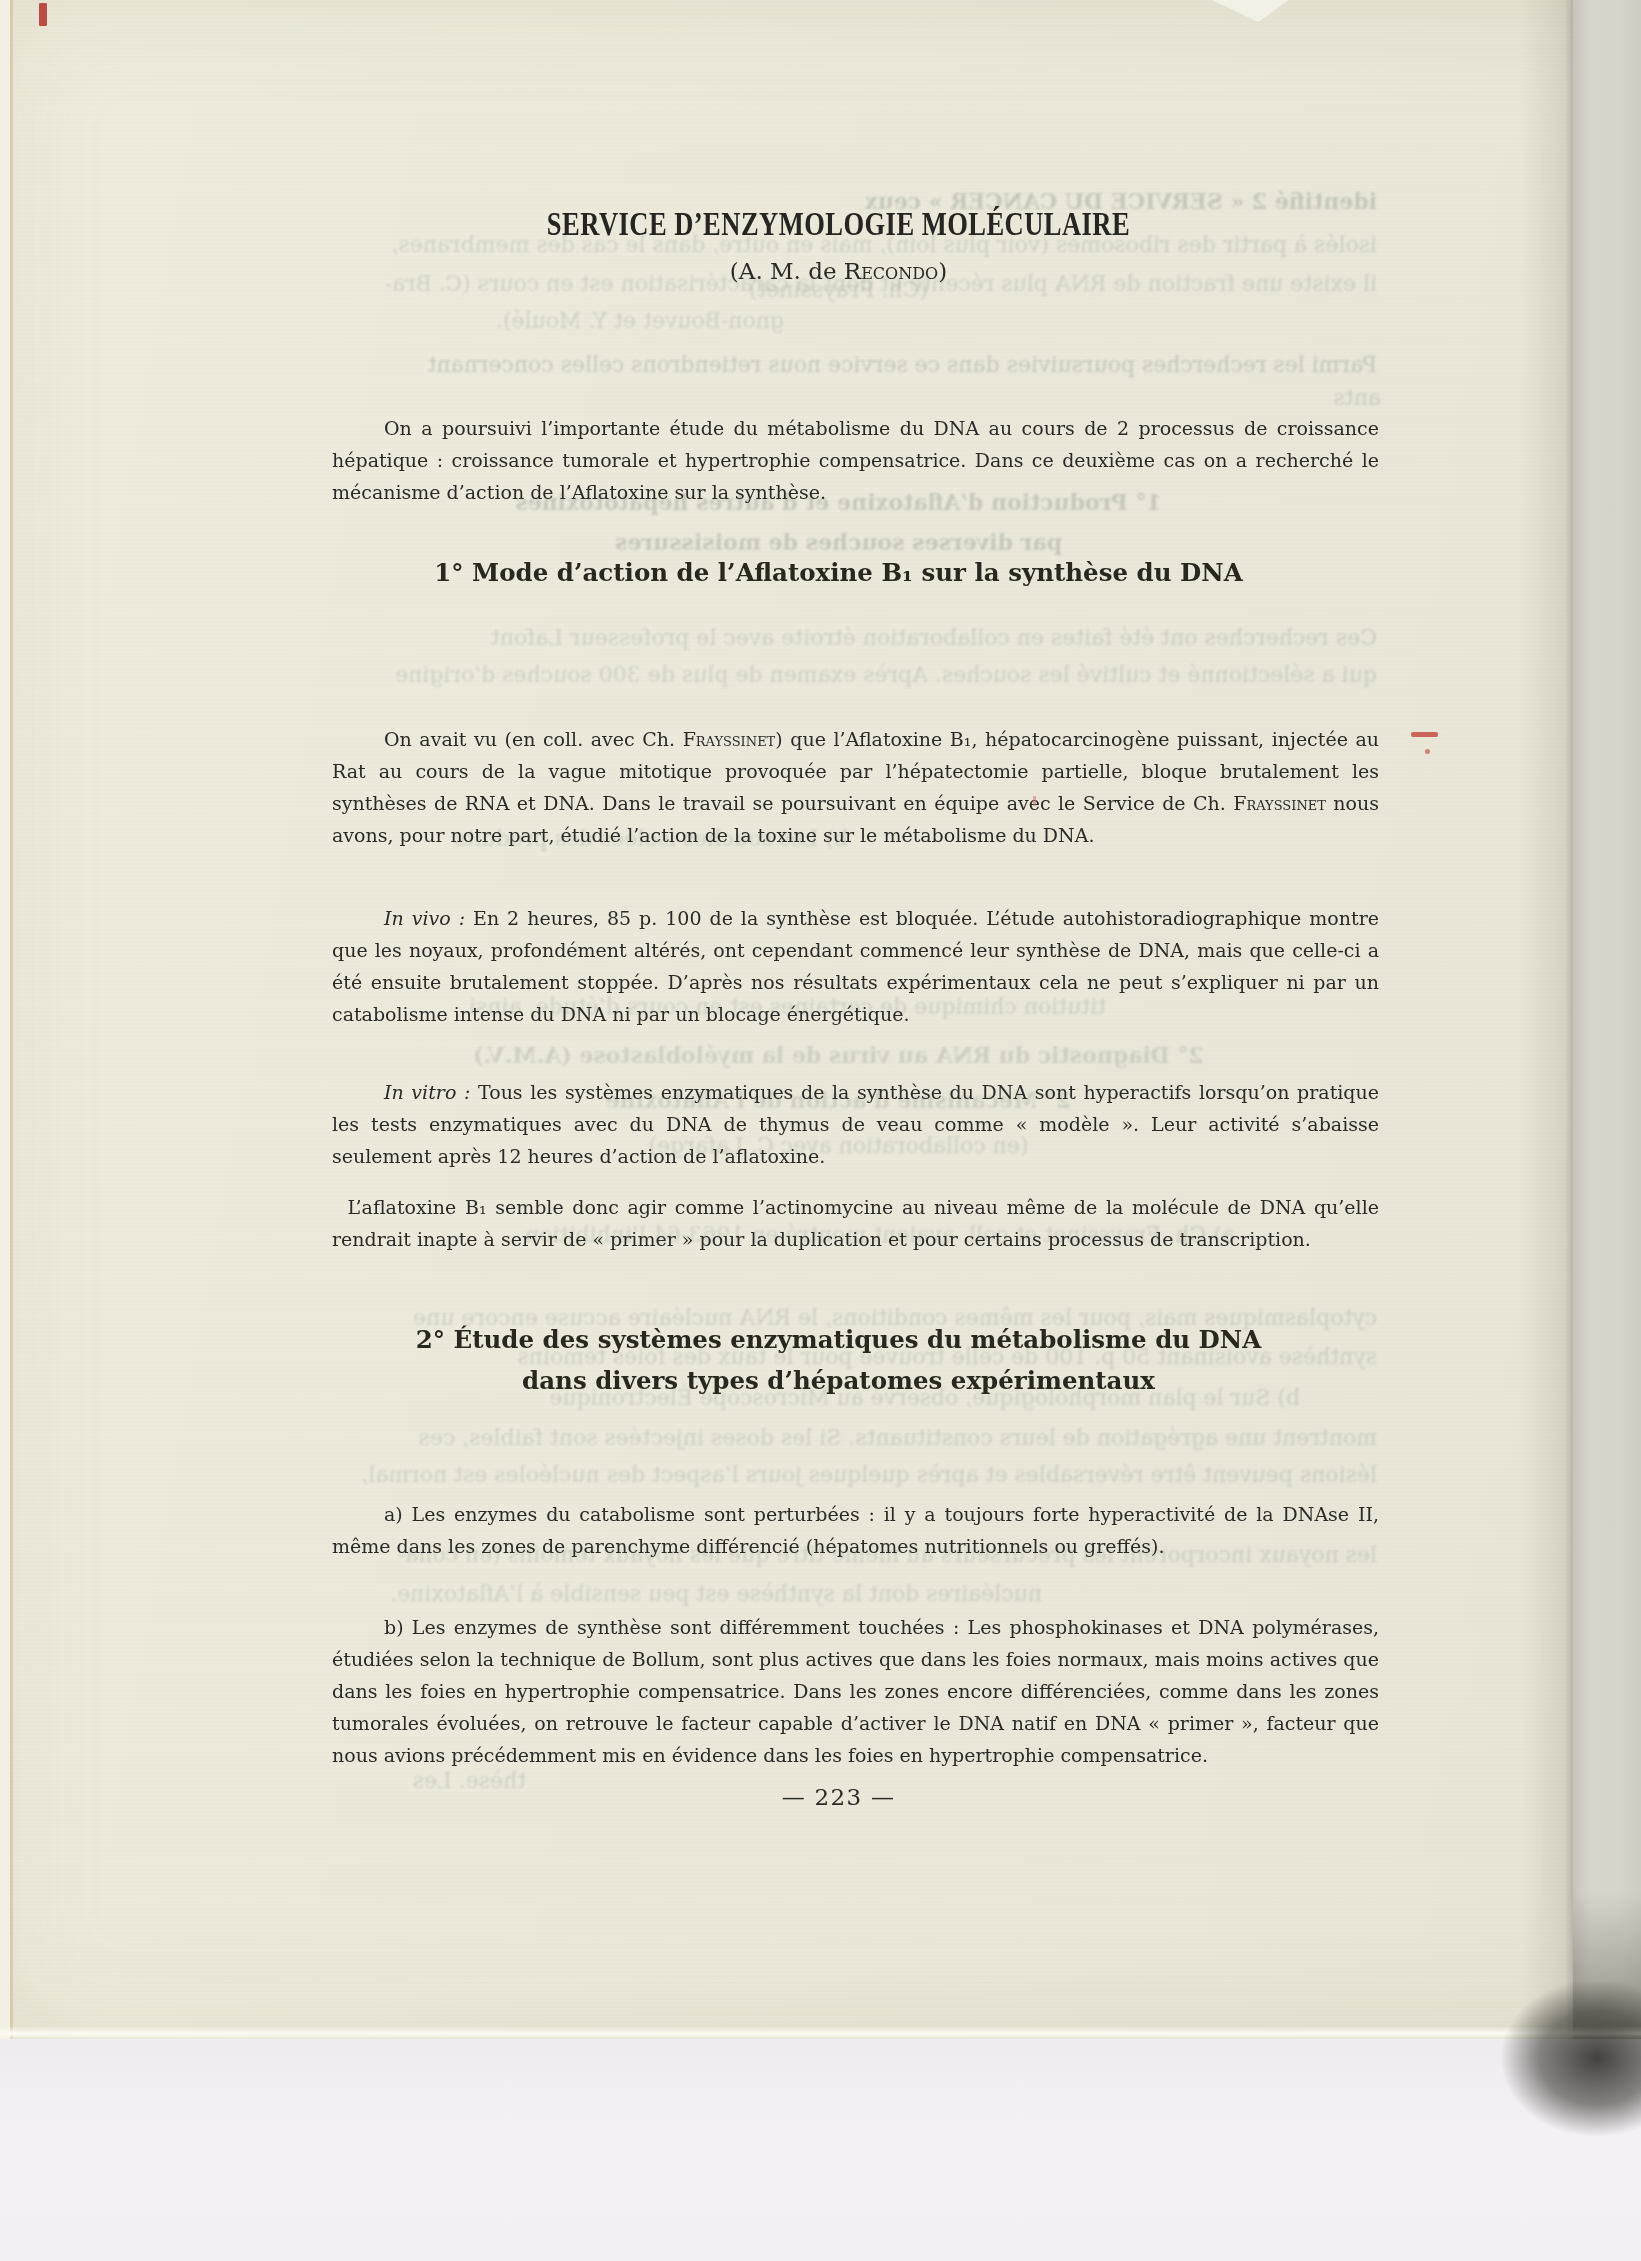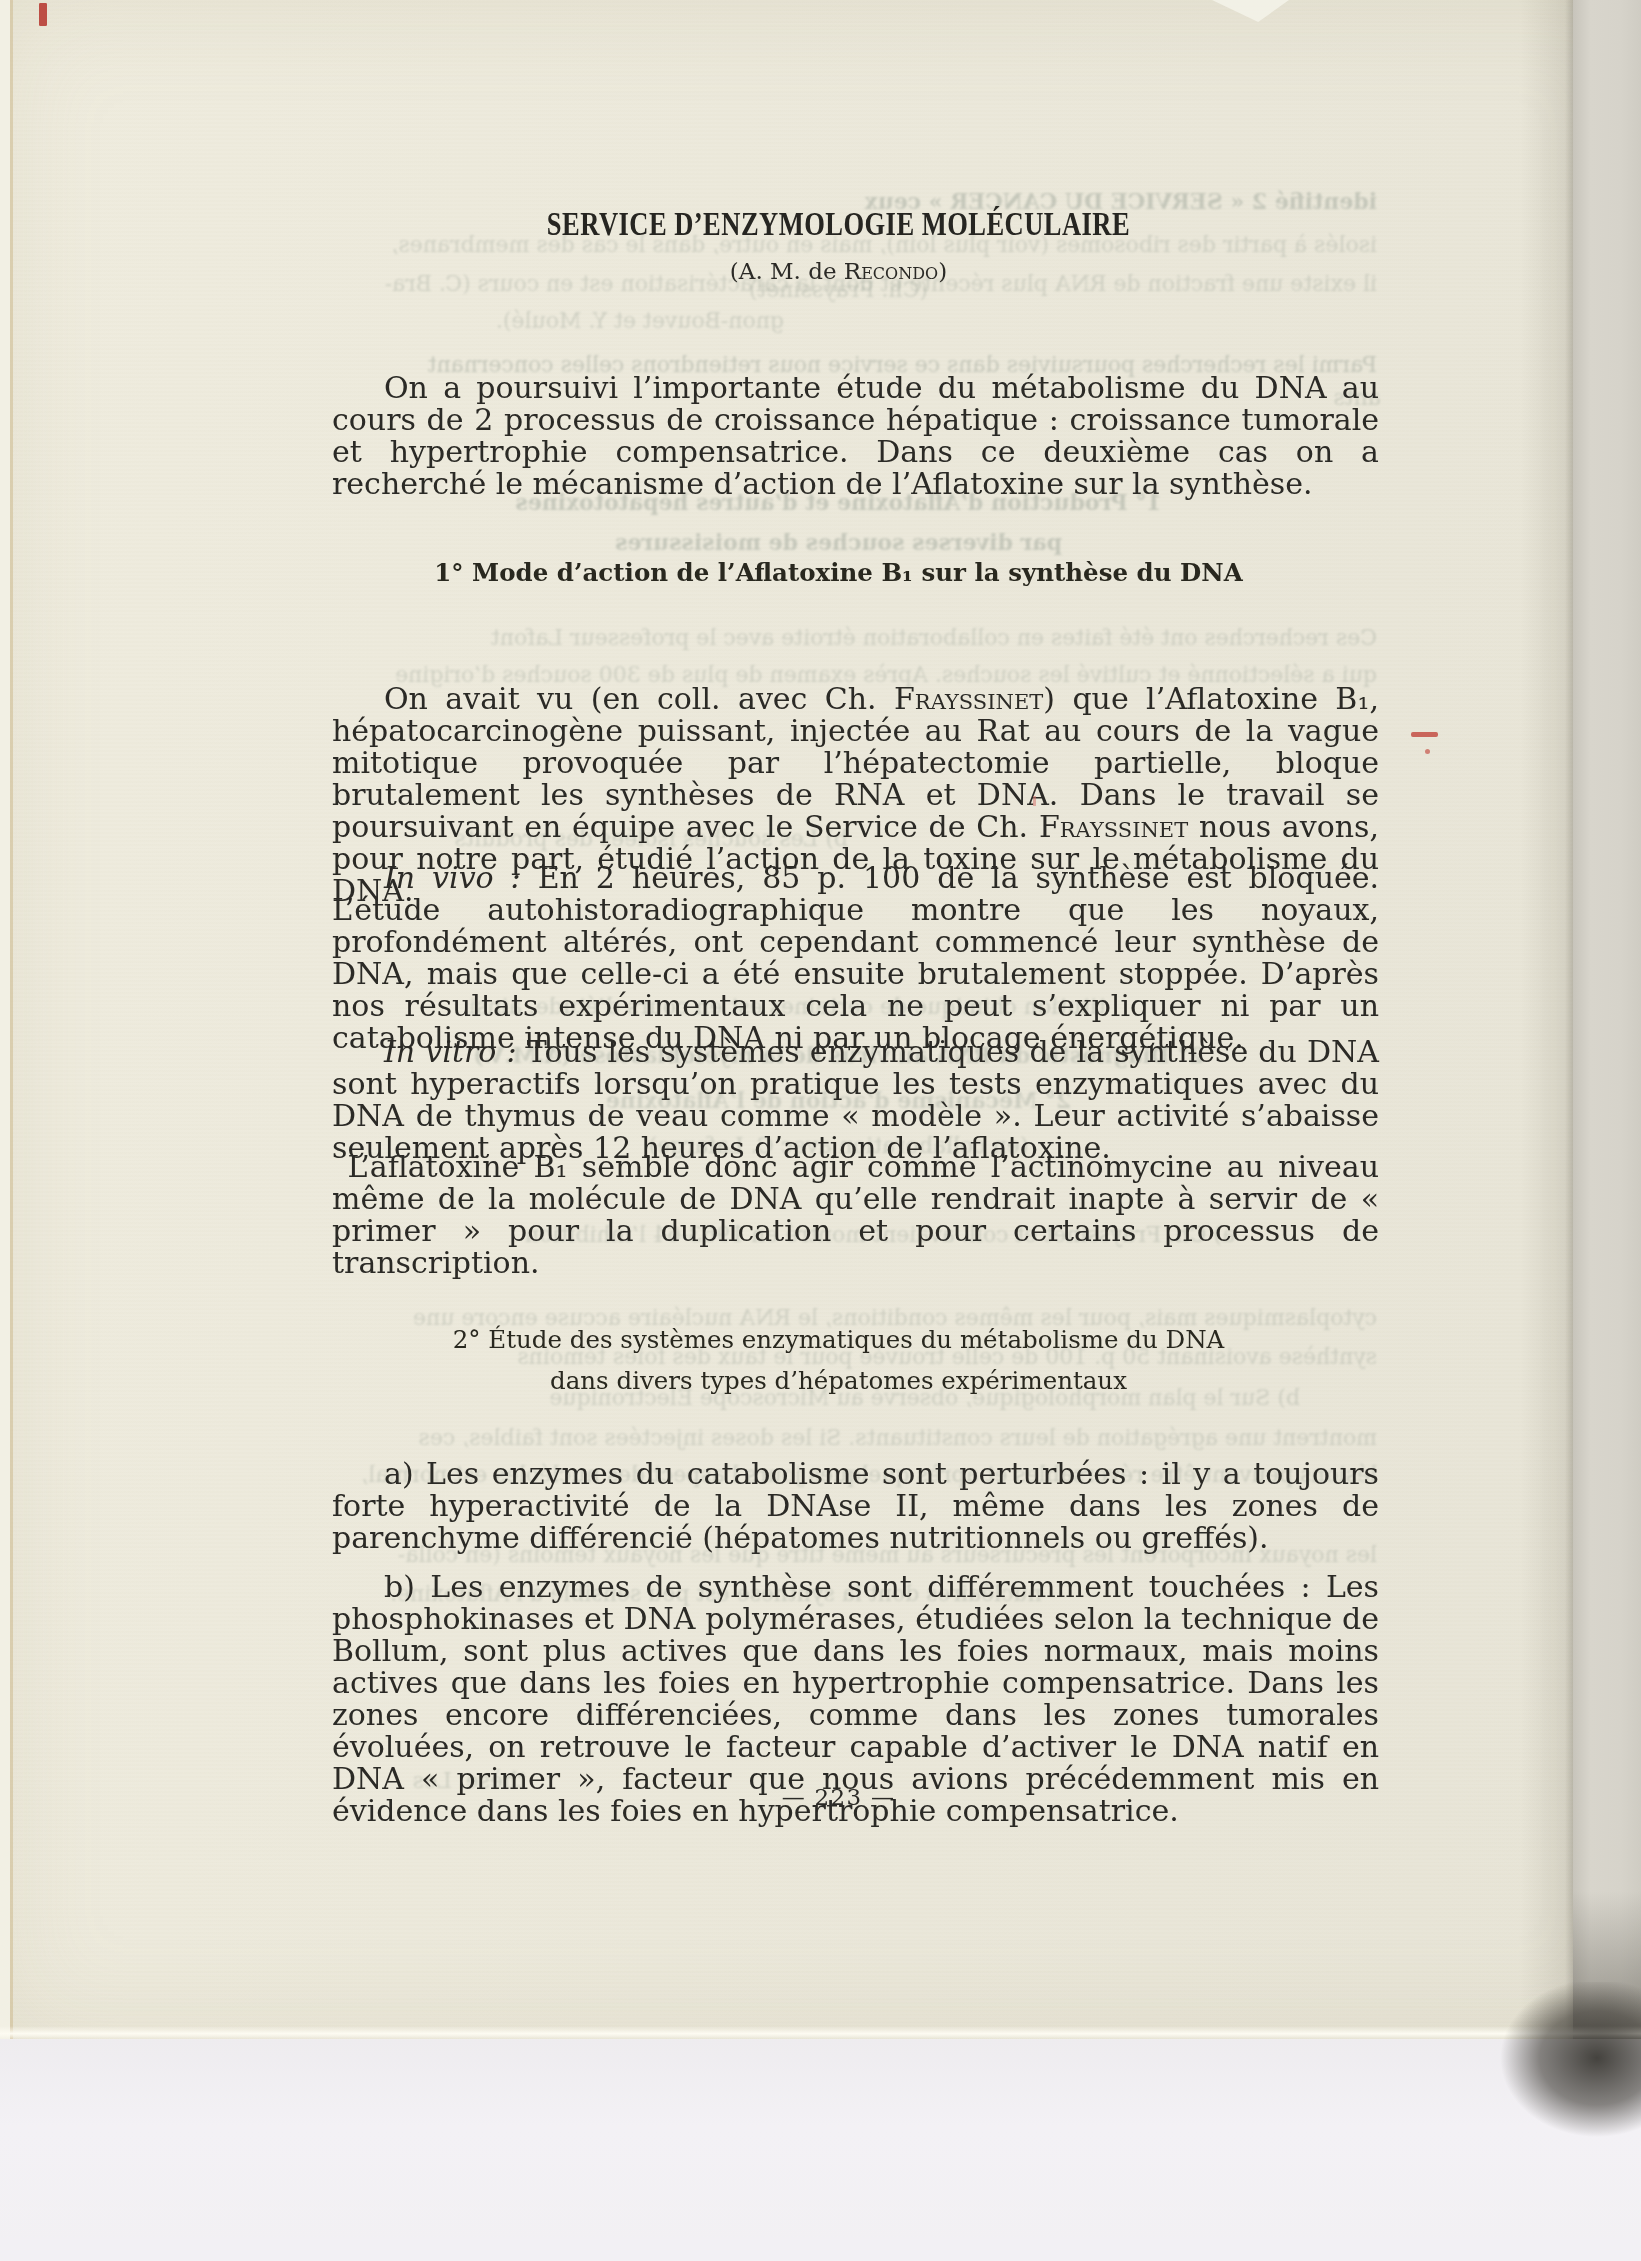--- a/index.html
+++ b/index.html
@@ -38,24 +38,24 @@
   .bleed.strong{opacity:.34;}
   .bleed.ctr{left:316px;width:1045px;text-align:center;}
 
   
   .txt{position:absolute;z-index:2;}
   .centered{left:316px;width:1045px;text-align:center;}
   .title{top:205px;font-family:"Liberation Serif",serif;font-weight:700;font-size:34px;
          letter-spacing:0.6px;transform:scaleX(0.78);color:#262521;}
   .byline{top:258px;font-size:23px;}
   .h1{top:552px;line-height:41px;font-weight:700;font-size:24.5px;color:#29281f;text-align:center;}
-  .h2{top:1319px;line-height:41px;font-weight:400;font-size:24.5px;color:#29281f;}
+  .h2{top:1319px;line-height:41px;font-weight:700;font-size:24.5px;color:#29281f;}
   .pagenum{top:1784px;font-size:23px;letter-spacing:1.3px;}
-  .par{left:332px;width:1047px;font-size:30px;line-height:32px;text-align:justify;
-       text-indent:52px;color:#2b2a26;}
+  .par{left:332px;width:1047px;font-size:19px;line-height:32px;text-align:justify;
+       text-indent:52px;color:#2b2a26;margin-top:40px;}
   #p-intro{top:372px;}
   #p-frayssinet{top:683px;}
   #p-invivo{top:862px;}
   #p-invitro{top:1036px;}
   #p-conclusion{top:1151px;text-indent:15.5px;}
   #p-a{top:1458px;}
   #p-b{top:1571px;}
   .it{font-style:italic;}
   .sc{font-variant:small-caps;}
 

